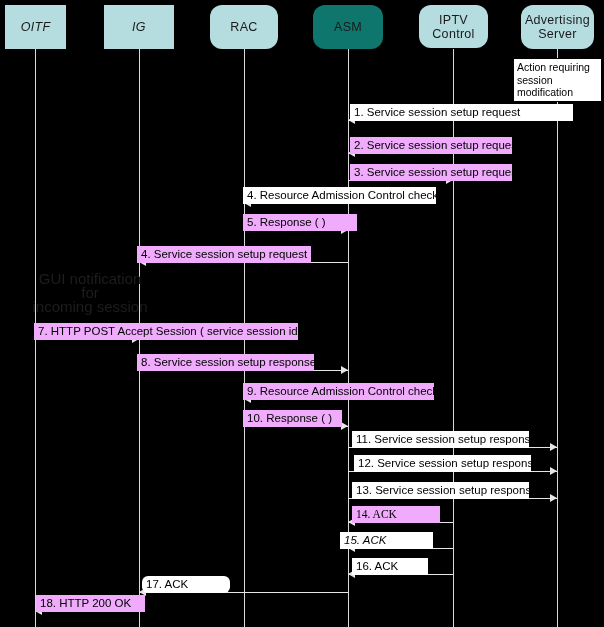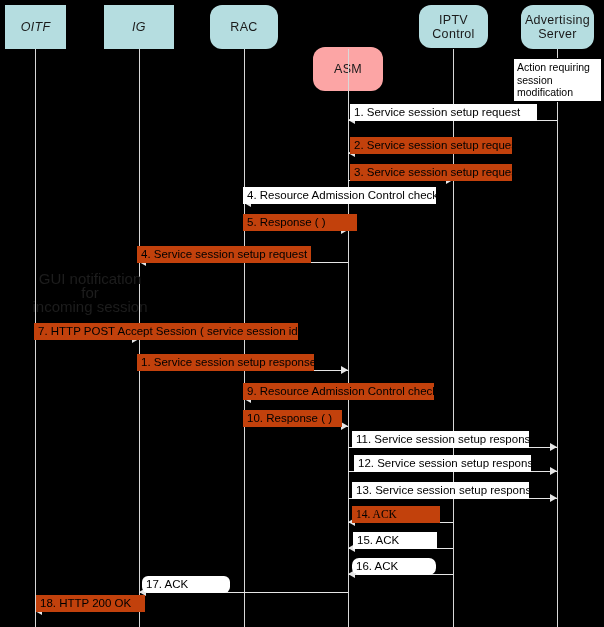--- a/index.html
+++ b/index.html
@@ -43,21 +43,21 @@
     height: 17px;
     box-sizing: border-box;
     display: flex;
     align-items: center;
     color: #000000;
     font-size: 11.5px;
     line-height: 13px;
     white-space: nowrap;
     padding-left: 4px;
     padding-right: 4px;
-    background: #c2410c;
+    background: #f0abfc;
     z-index: 4;
   }
   
   .msg.hatched {
     background-color: #ffffff;
     background-image:
       radial-gradient(#000000 0.6px, transparent 0.7px),
       radial-gradient(#000000 0.6px, transparent 0.7px);
     background-size: 4px 4px, 4px 4px;
     background-position: 0 0, 2px 2px;
@@ -110,78 +110,78 @@
 </head>
 <body>
 
 <div id="diagram">
     <div class="participant sharp" style="left: 5px; top: 5px; width: 61px; height: 44px; background: rgb(181, 221, 224); white-space: pre-line;">OITF</div>
     <div class="lifeline" style="left: 35px; top: 49px; height: 578px; background: rgb(216, 216, 216);"></div>
     <div class="participant sharp" style="left: 104px; top: 5px; width: 70px; height: 44px; background: rgb(181, 221, 224); white-space: pre-line;">IG</div>
     <div class="lifeline" style="left: 139px; top: 49px; height: 578px; background: rgb(216, 216, 216);"></div>
     <div class="participant" style="left: 210px; top: 5px; width: 68px; height: 44px; background: rgb(181, 221, 224); white-space: pre-line;">RAC</div>
     <div class="lifeline" style="left: 244px; top: 49px; height: 578px; background: rgb(216, 216, 216);"></div>
-    <div class="participant" style="left: 313px; top: 5px; width: 70px; height: 44px; background: #fca5a5; white-space: pre-line; margin-top: 42px;">ASM</div>
+    <div class="participant" style="left: 313px; top: 5px; width: 70px; height: 44px; background: #0f766e; white-space: pre-line;">ASM</div>
     <div class="lifeline" style="left: 348px; top: 49px; height: 578px; background: rgb(216, 216, 216);"></div>
     <div class="participant" style="left: 419px; top: 5px; width: 69px; height: 43px; background: rgb(181, 221, 224); white-space: pre-line;">IPTV
 Control</div>
     <div class="lifeline" style="left: 453px; top: 49px; height: 578px; background: rgb(216, 216, 216);"></div>
     <div class="participant" style="left: 521px; top: 5px; width: 73px; height: 44px; background: rgb(181, 221, 224); white-space: pre-line;">Advertising
 Server</div>
     <div class="lifeline" style="left: 557px; top: 49px; height: 578px; background: rgb(216, 216, 216);"></div>
     <div class="faint" style="left: 31px; top: 272px; width: 118px;">GUI notification for
 incoming session</div>
     <div class="shaft" style="left: 348px; width: 209px; top: 120px;"></div>
     <div class="arrowhead left" style="top: 116px; left: 348px;"></div>
-    <div class="msg hatched" style="left: 350px; top: 104px; width: 187px;">1. Service session setup request</div>
+    <div class="msg hatched" style="left: 350px; top: 104px; width: 223px;">1. Service session setup request</div>
     <div class="shaft" style="left: 348px; width: 105px; top: 153px;"></div>
     <div class="arrowhead left" style="top: 149px; left: 348px;"></div>
     <div class="msg" style="left: 350px; top: 137px; width: 162px;">2. Service session setup request</div>
     <div class="shaft" style="left: 348px; width: 105px; top: 180px;"></div>
     <div class="arrowhead right" style="top: 176px; left: 446px;"></div>
     <div class="msg" style="left: 350px; top: 164px; width: 162px;">3. Service session setup request</div>
     <div class="shaft" style="left: 244px; width: 104px; top: 203px;"></div>
     <div class="arrowhead left" style="top: 199px; left: 244px;"></div>
     <div class="msg hatched" style="left: 243px; top: 187px; width: 193px;">4. Resource Admission Control check</div>
     <div class="shaft" style="left: 244px; width: 104px; top: 230px;"></div>
     <div class="arrowhead right" style="top: 226px; left: 341px;"></div>
     <div class="msg" style="left: 243px; top: 214px; width: 114px;">5. Response ( )</div>
     <div class="shaft" style="left: 139px; width: 209px; top: 262px;"></div>
     <div class="arrowhead left" style="top: 258px; left: 139px;"></div>
     <div class="msg" style="left: 137px; top: 246px; width: 174px;">4.  Service session setup request</div>
     <div class="shaft" style="left: 35px; width: 104px; top: 339px;"></div>
     <div class="arrowhead right" style="top: 335px; left: 132px;"></div>
     <div class="msg" style="left: 34px; top: 323px; width: 264px;">7. HTTP POST Accept Session ( service session id)</div>
     <div class="shaft" style="left: 139px; width: 209px; top: 370px;"></div>
     <div class="arrowhead right" style="top: 366px; left: 341px;"></div>
-    <div class="msg" style="left: 137px; top: 354px; width: 177px;">1. Service session setup response</div>
+    <div class="msg" style="left: 137px; top: 354px; width: 177px;">8. Service session setup response</div>
     <div class="shaft" style="left: 244px; width: 104px; top: 399px;"></div>
     <div class="arrowhead left" style="top: 395px; left: 244px;"></div>
     <div class="msg" style="left: 243px; top: 383px; width: 191px;">9. Resource Admission Control check</div>
     <div class="shaft" style="left: 244px; width: 104px; top: 426px;"></div>
     <div class="arrowhead right" style="top: 422px; left: 341px;"></div>
     <div class="msg" style="left: 243px; top: 410px; width: 99px;">10. Response ( )</div>
     <div class="shaft" style="left: 348px; width: 209px; top: 447px;"></div>
     <div class="arrowhead right" style="top: 443px; left: 550px;"></div>
     <div class="msg hatched" style="left: 352px; top: 431px; width: 177px;">11. Service session setup response</div>
     <div class="shaft" style="left: 348px; width: 209px; top: 471px;"></div>
     <div class="arrowhead right" style="top: 467px; left: 550px;"></div>
     <div class="msg hatched" style="left: 354px; top: 455px; width: 177px;">12. Service session setup response</div>
     <div class="shaft" style="left: 348px; width: 209px; top: 498px;"></div>
     <div class="arrowhead right" style="top: 494px; left: 550px;"></div>
     <div class="msg hatched" style="left: 352px; top: 482px; width: 177px;">13. Service session setup response</div>
     <div class="shaft" style="left: 348px; width: 105px; top: 522px;"></div>
     <div class="arrowhead left" style="top: 518px; left: 348px;"></div>
     <div class="msg" style="left: 352px; top: 506px; width: 88px; font-family: Liberation Serif, serif;">14. ACK</div>
     <div class="shaft" style="left: 348px; width: 105px; top: 548px;"></div>
     <div class="arrowhead left" style="top: 544px; left: 348px;"></div>
-    <div class="msg hatched" style="left: 353px; top: 532px; width: 84px;">15. ACK</div>
+    <div class="msg hatched" style="left: 340px; top: 532px; width: 93px; font-style: italic;">15. ACK</div>
     <div class="shaft" style="left: 348px; width: 105px; top: 574px;"></div>
     <div class="arrowhead left" style="top: 570px; left: 348px;"></div>
-    <div class="msg hatched" style="left: 352px; top: 558px; width: 84px; border-radius: 7px;">16. ACK</div>
+    <div class="msg hatched" style="left: 352px; top: 558px; width: 76px;">16. ACK</div>
     <div class="shaft" style="left: 139px; width: 209px; top: 592px;"></div>
     <div class="arrowhead left" style="top: 588px; left: 139px;"></div>
     <div class="msg hatched" style="left: 142px; top: 576px; width: 88px; border-radius: 6px;">17. ACK</div>
     <div class="shaft" style="left: 35px; width: 104px; top: 611px;"></div>
     <div class="arrowhead left" style="top: 607px; left: 35px;"></div>
     <div class="msg" style="left: 36px; top: 595px; width: 109px;">18. HTTP 200 OK</div>
     <div class="note" style="left: 513px; top: 58px; width: 89px; height: 44px;">Action requiring session modification</div>
   </div>
 
 </body></html>

